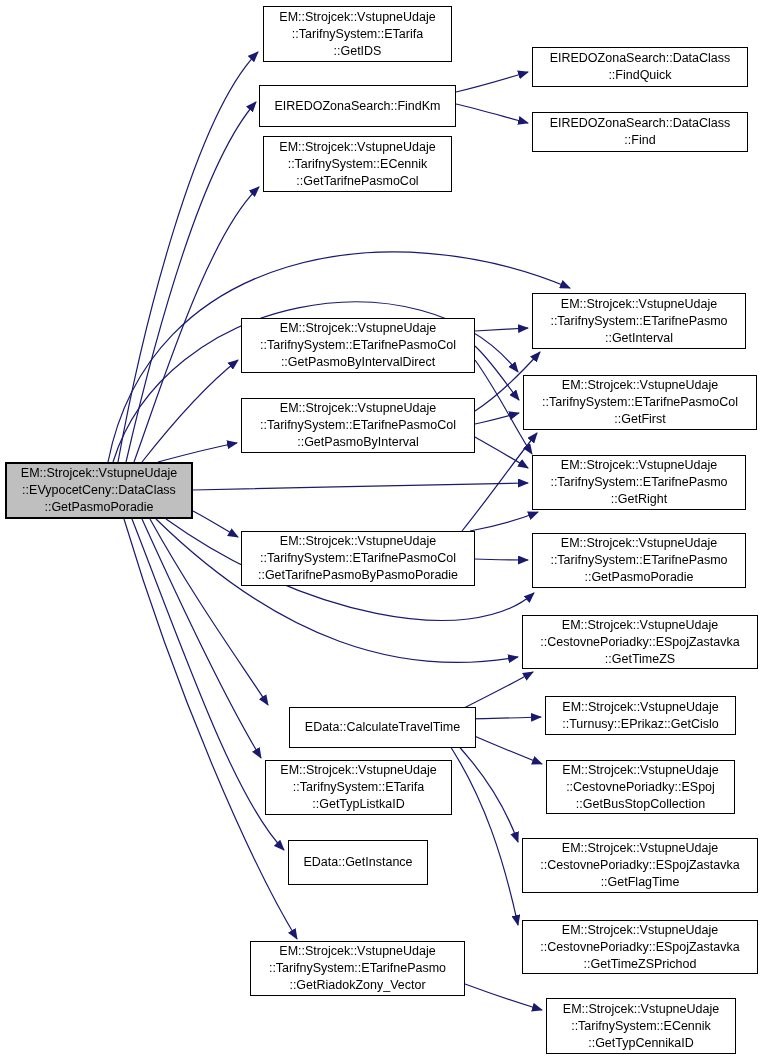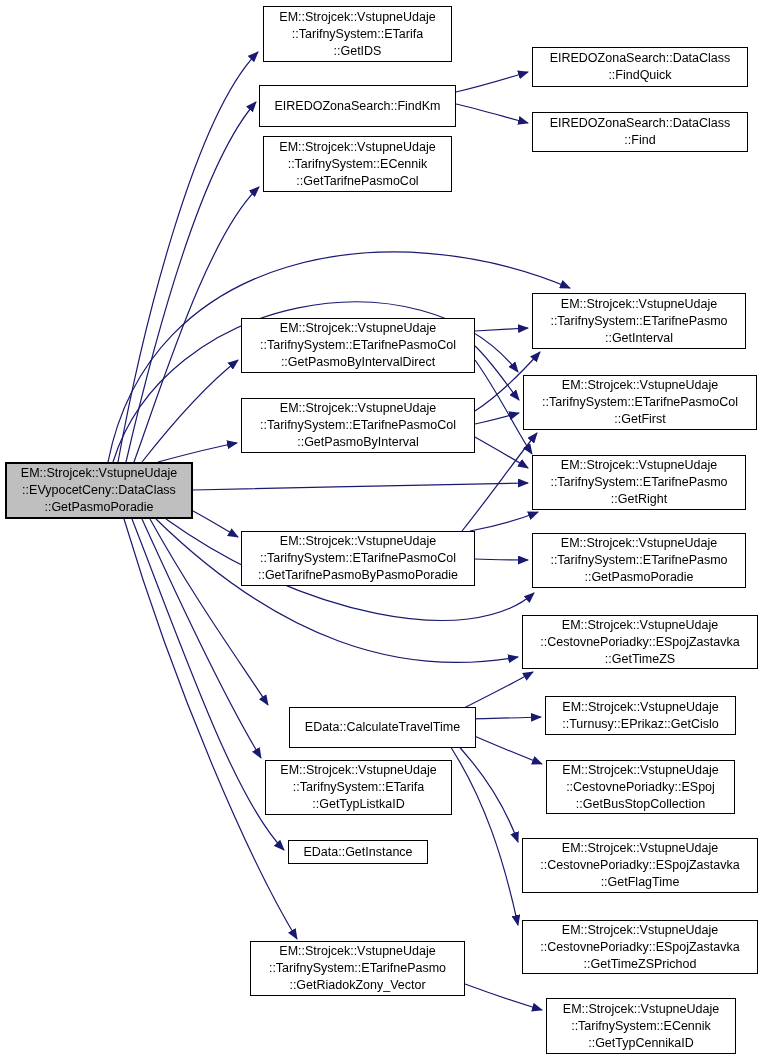--- a/index.html
+++ b/index.html
@@ -99,21 +99,21 @@
       <div class="node" style="left: 241px; top: 398px; width: 234px; height: 55px; background: rgb(255, 255, 255); border-color: rgb(0, 0, 0);">EM::Strojcek::VstupneUdaje
 ::TarifnySystem::ETarifnePasmoCol
 ::GetPasmoByInterval</div>
       <div class="node" style="left: 241px; top: 531px; width: 234px; height: 55px; background: rgb(255, 255, 255); border-color: rgb(0, 0, 0);">EM::Strojcek::VstupneUdaje
 ::TarifnySystem::ETarifnePasmoCol
 ::GetTarifnePasmoByPasmoPoradie</div>
       <div class="node" style="left: 265px; top: 707px; width: 187px; height: 41px; background: rgb(255, 255, 255); border-color: rgb(0, 0, 0); margin-left: 24px;">EData::CalculateTravelTime</div>
       <div class="node" style="left: 265px; top: 760px; width: 187px; height: 55px; background: rgb(255, 255, 255); border-color: rgb(0, 0, 0);">EM::Strojcek::VstupneUdaje
 ::TarifnySystem::ETarifa
 ::GetTypListkaID</div>
-      <div class="node" style="left: 288px; top: 840px; width: 140px; height: 24px; background: rgb(255, 255, 255); border-color: rgb(0, 0, 0);">EData::GetInstance</div>
+      <div class="node" style="left: 288px; top: 840px; width: 140px; height: 45px; background: rgb(255, 255, 255); border-color: rgb(0, 0, 0);">EData::GetInstance</div>
       <div class="node" style="left: 250px; top: 941px; width: 215px; height: 55px; background: rgb(255, 255, 255); border-color: rgb(0, 0, 0);">EM::Strojcek::VstupneUdaje
 ::TarifnySystem::ETarifnePasmo
 ::GetRiadokZony_Vector</div>
       <div class="node" style="left: 532px; top: 47px; width: 216px; height: 40px; background: rgb(255, 255, 255); border-color: rgb(0, 0, 0);">EIREDOZonaSearch::DataClass
 ::FindQuick</div>
       <div class="node" style="left: 532px; top: 112px; width: 216px; height: 40px; background: rgb(255, 255, 255); border-color: rgb(0, 0, 0);">EIREDOZonaSearch::DataClass
 ::Find</div>
       <div class="node" style="left: 532px; top: 293px; width: 214px; height: 56px; background: rgb(255, 255, 255); border-color: rgb(0, 0, 0);">EM::Strojcek::VstupneUdaje
 ::TarifnySystem::ETarifnePasmo
 ::GetInterval</div>

